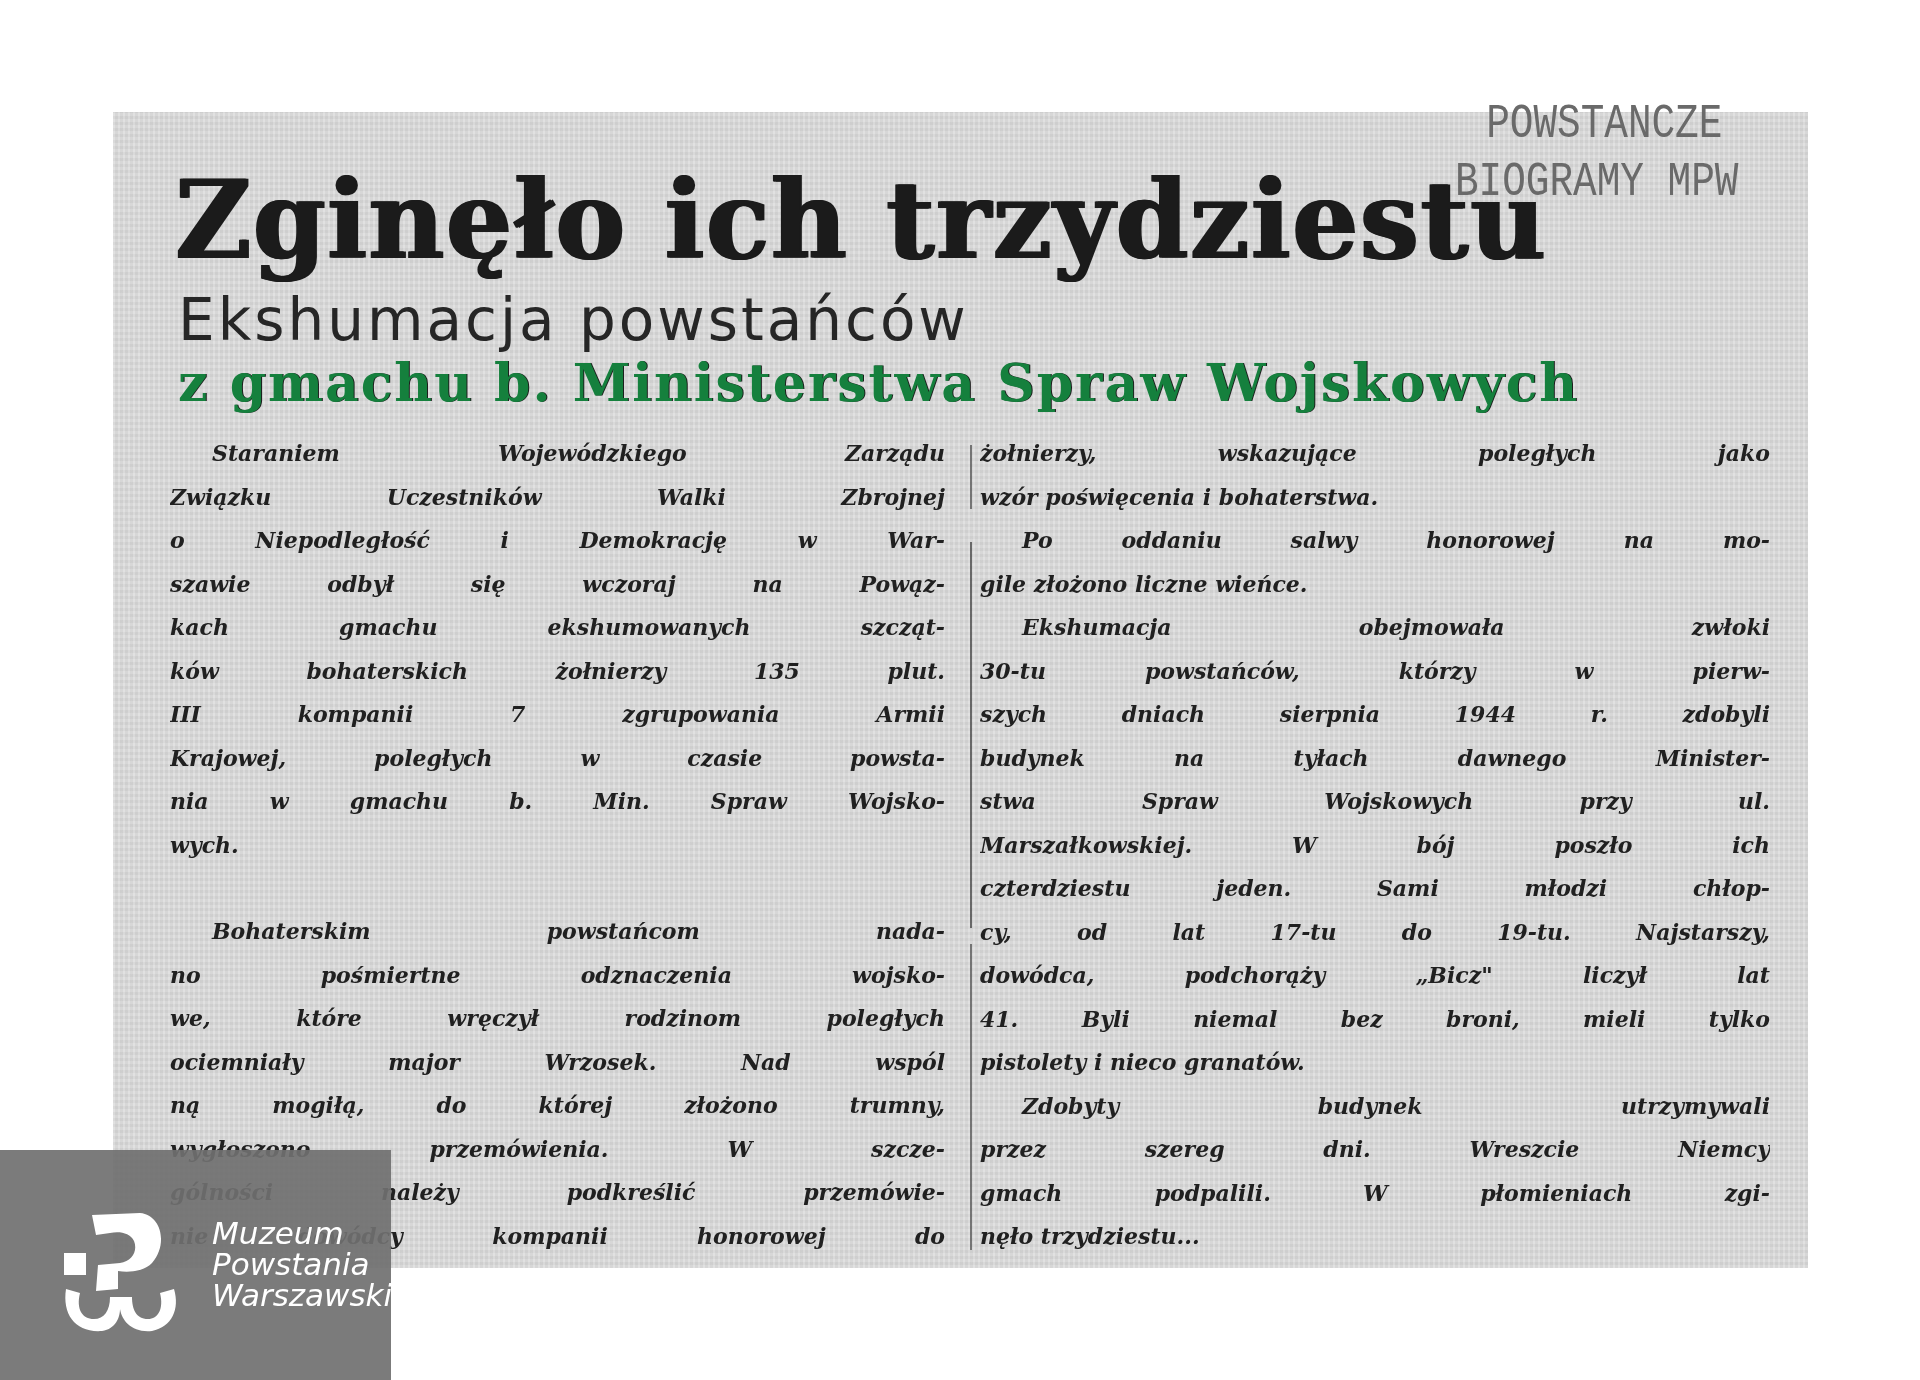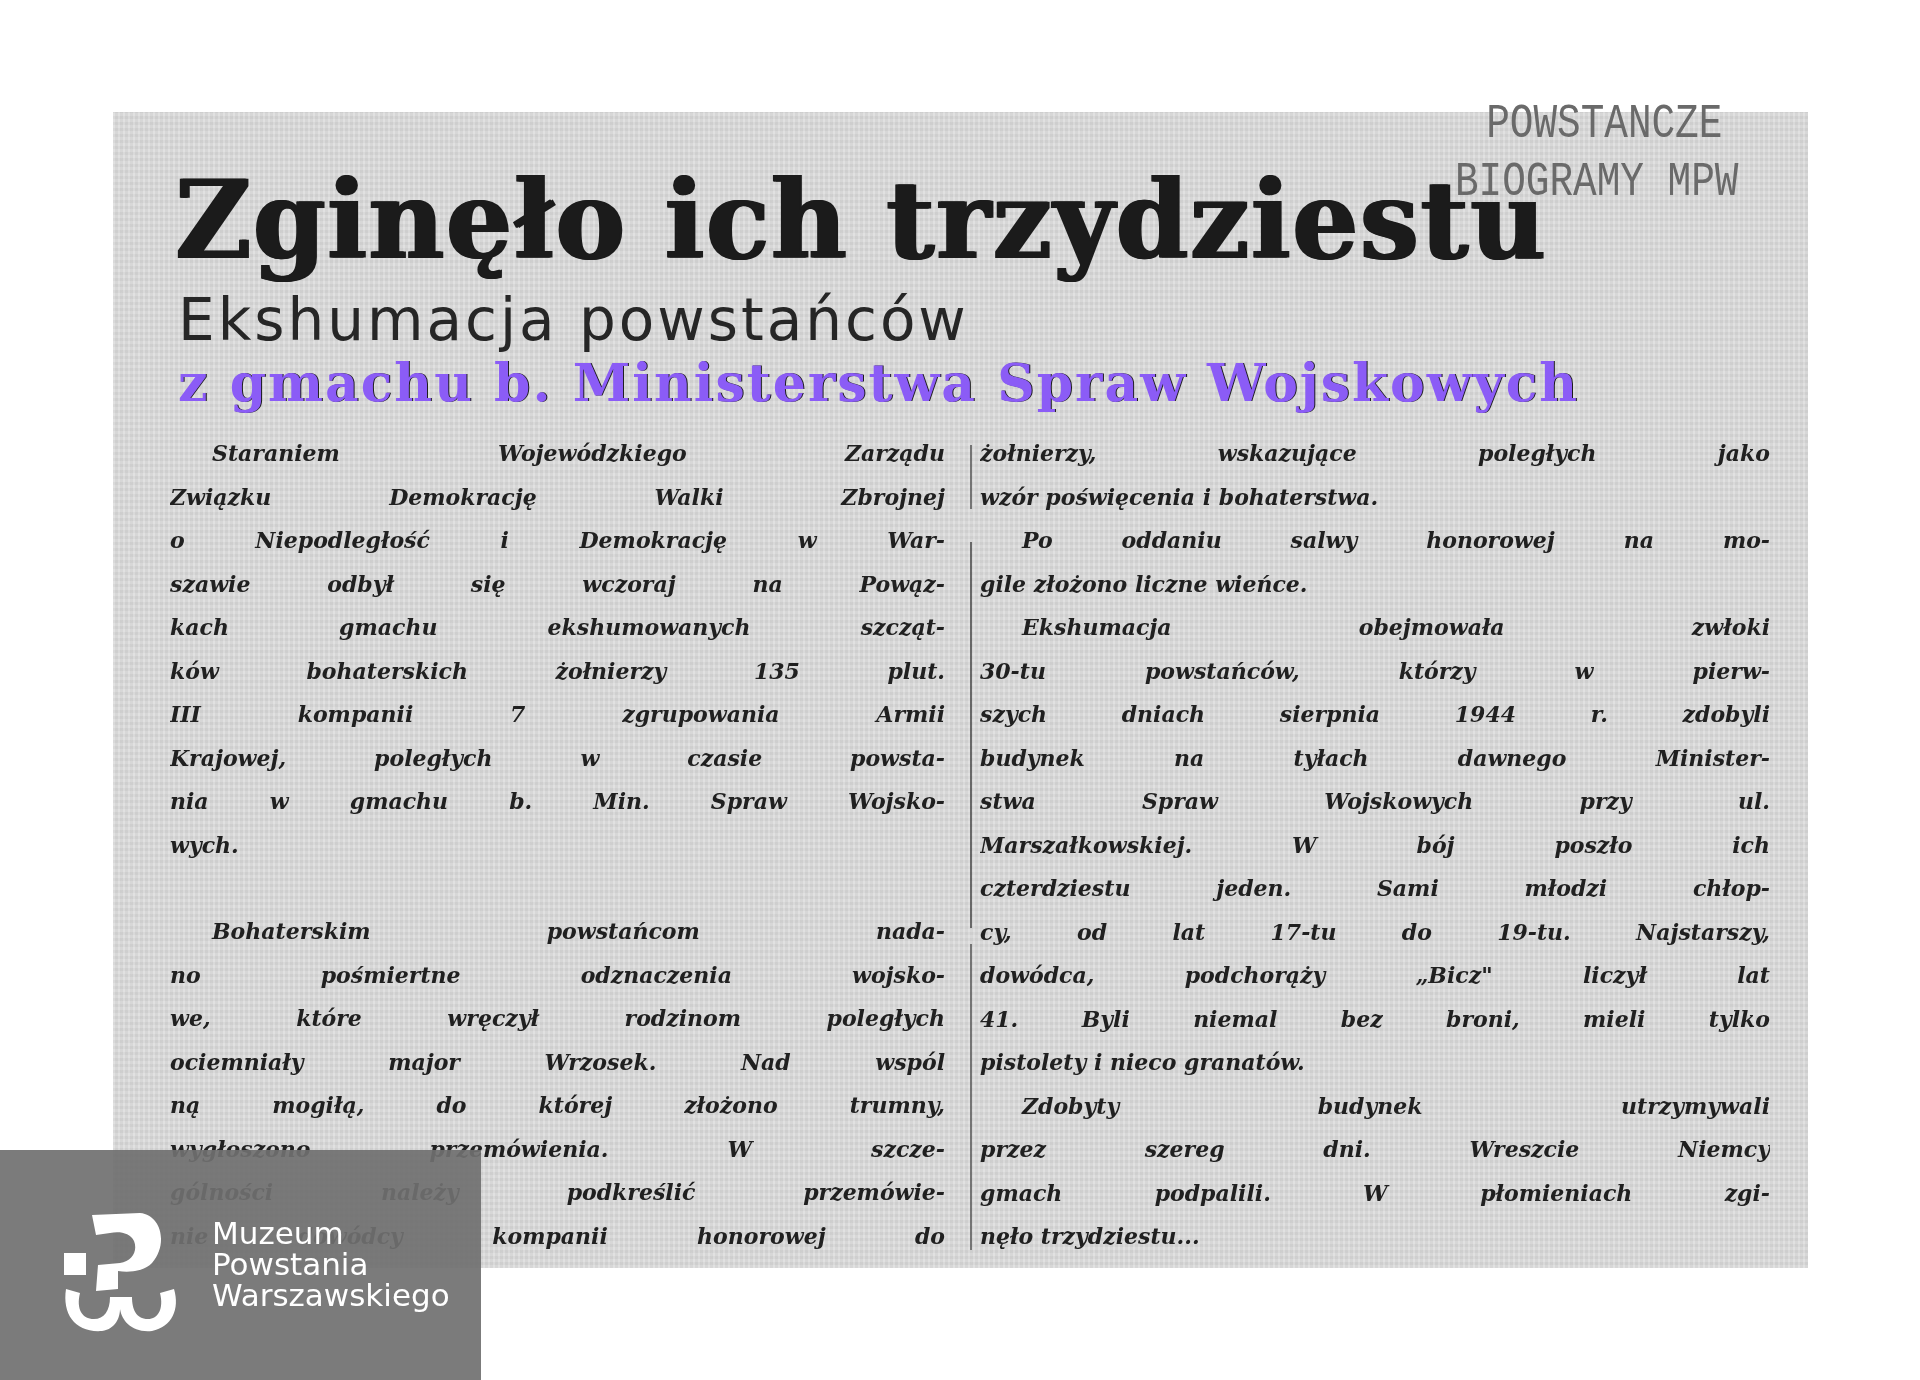--- a/index.html
+++ b/index.html
@@ -29,43 +29,44 @@
     transform: scaleX(0.96); transform-origin: left top;
     text-shadow: 2px 0 0 #1b1b1b, -1px 0 0 #1b1b1b;
   }
   .subhead1 {
     position: absolute; left: 178px; top: 282px;
     font-family: "DejaVu Sans", sans-serif; font-weight: normal; color: #262626;
     font-size: 58px; line-height: 76px; letter-spacing: 3px;
   }
   .subhead2 {
     position: absolute; left: 178px; top: 352px;
-    font-family: "DejaVu Serif", serif; font-weight: 900; color: #8b5cf6;
+    font-family: "DejaVu Serif", serif; font-weight: 900; color: #15803d;
     font-size: 52px; line-height: 62px; letter-spacing: 2px;
     text-shadow: 1px 0 0 #1d1d1d;
   }
   .col {
     position: absolute; top: 432px;
     font-family: "DejaVu Serif", serif; color: #202020;
     font-size: 22px; line-height: 43.5px; font-weight: bold; font-style: italic;
   }
   .col.left { left: 170px; width: 775px; }
   .col.right { left: 980px; width: 790px; }
   .col .line { display: block; text-align: justify; text-align-last: justify; white-space: nowrap; overflow: hidden; }
   .col .line.last { text-align-last: left; }
   .col .line.indent { padding-left: 42px; }
   .col .gap { height: 43px; }
   .col-rule {
     position: absolute; left: 970px; top: 445px; width: 2px; height: 805px;
     background: linear-gradient(#555 0 8%, transparent 8% 12%, #444 12% 60%, transparent 60% 62%, #555 62% 100%);
     opacity: 0.75;
   }
   .watermark {
-    position: absolute; left: 0; top: 1150px; width: 481px; height: 230px;
+    position: absolute; left: 0; top: 1150px; width: 391px; height: 230px;
     background: rgba(112,112,112,0.92);
+    font-style: italic;
   }
   .wm-logo { position: absolute; left: 62px; top: 55px; width: 120px; height: 135px; }
   .wm-text {
     position: absolute; left: 212px; top: 68px;
     font-family: "DejaVu Sans", sans-serif; color: #ffffff; font-size: 31px; line-height: 31px;
   }
   .wm-text span { display: block; }
 </style>
 </head>
 <body>
@@ -77,21 +78,21 @@
   <span class="l2">BIOGRAMY MPW</span>
 </div>
 
 <div class="headline">Zginęło ich trzydziestu</div>
 <div class="subhead1">Ekshumacja powstańców</div>
 <div class="subhead2">z gmachu b. Ministerstwa Spraw Wojskowych</div>
 
 <div class="col left">
   <div>
     <span class="line indent">Staraniem Wojewódzkiego Zarządu</span>
-    <span class="line">Związku Demokrację Walki Zbrojnej</span>
+    <span class="line">Związku Uczestników Walki Zbrojnej</span>
     <span class="line">o Niepodległość i Demokrację w War-</span>
     <span class="line">szawie odbył się wczoraj na Powąz-</span>
     <span class="line">kach gmachu ekshumowanych szcząt-</span>
     <span class="line">ków bohaterskich żołnierzy 135 plut.</span>
     <span class="line">III kompanii 7 zgrupowania Armii</span>
     <span class="line">Krajowej, poległych w czasie powsta-</span>
     <span class="line">nia w gmachu b. Min. Spraw Wojsko-</span>
     <span class="line last">wych.</span>
   </div>
   <div class="gap"></div>

